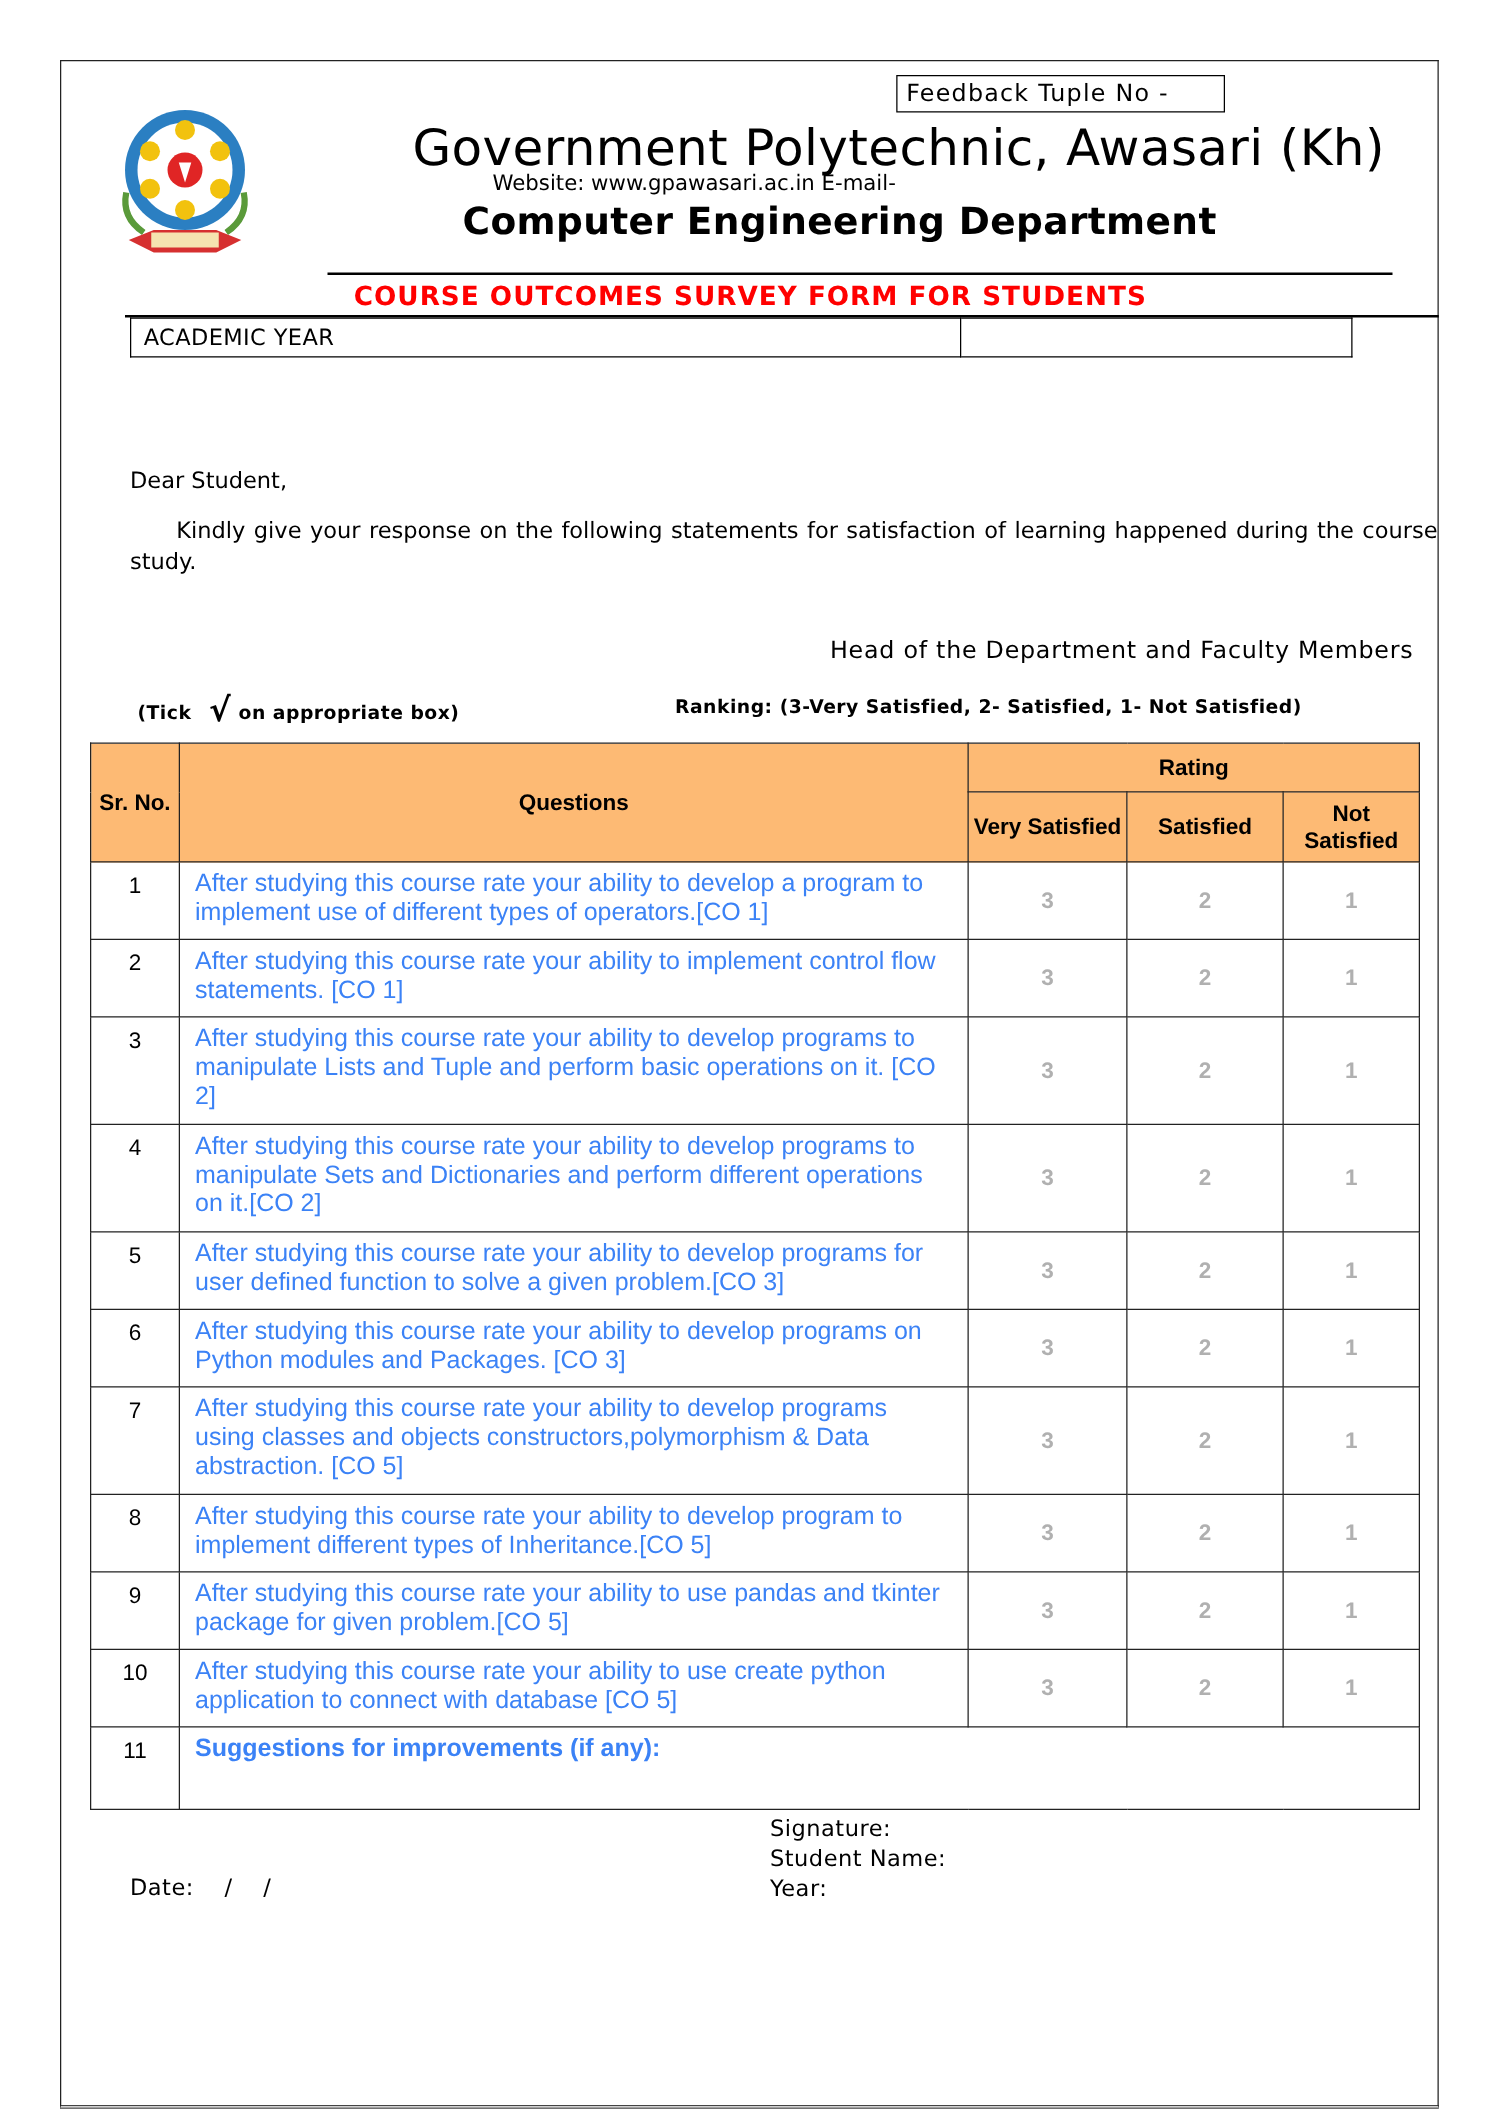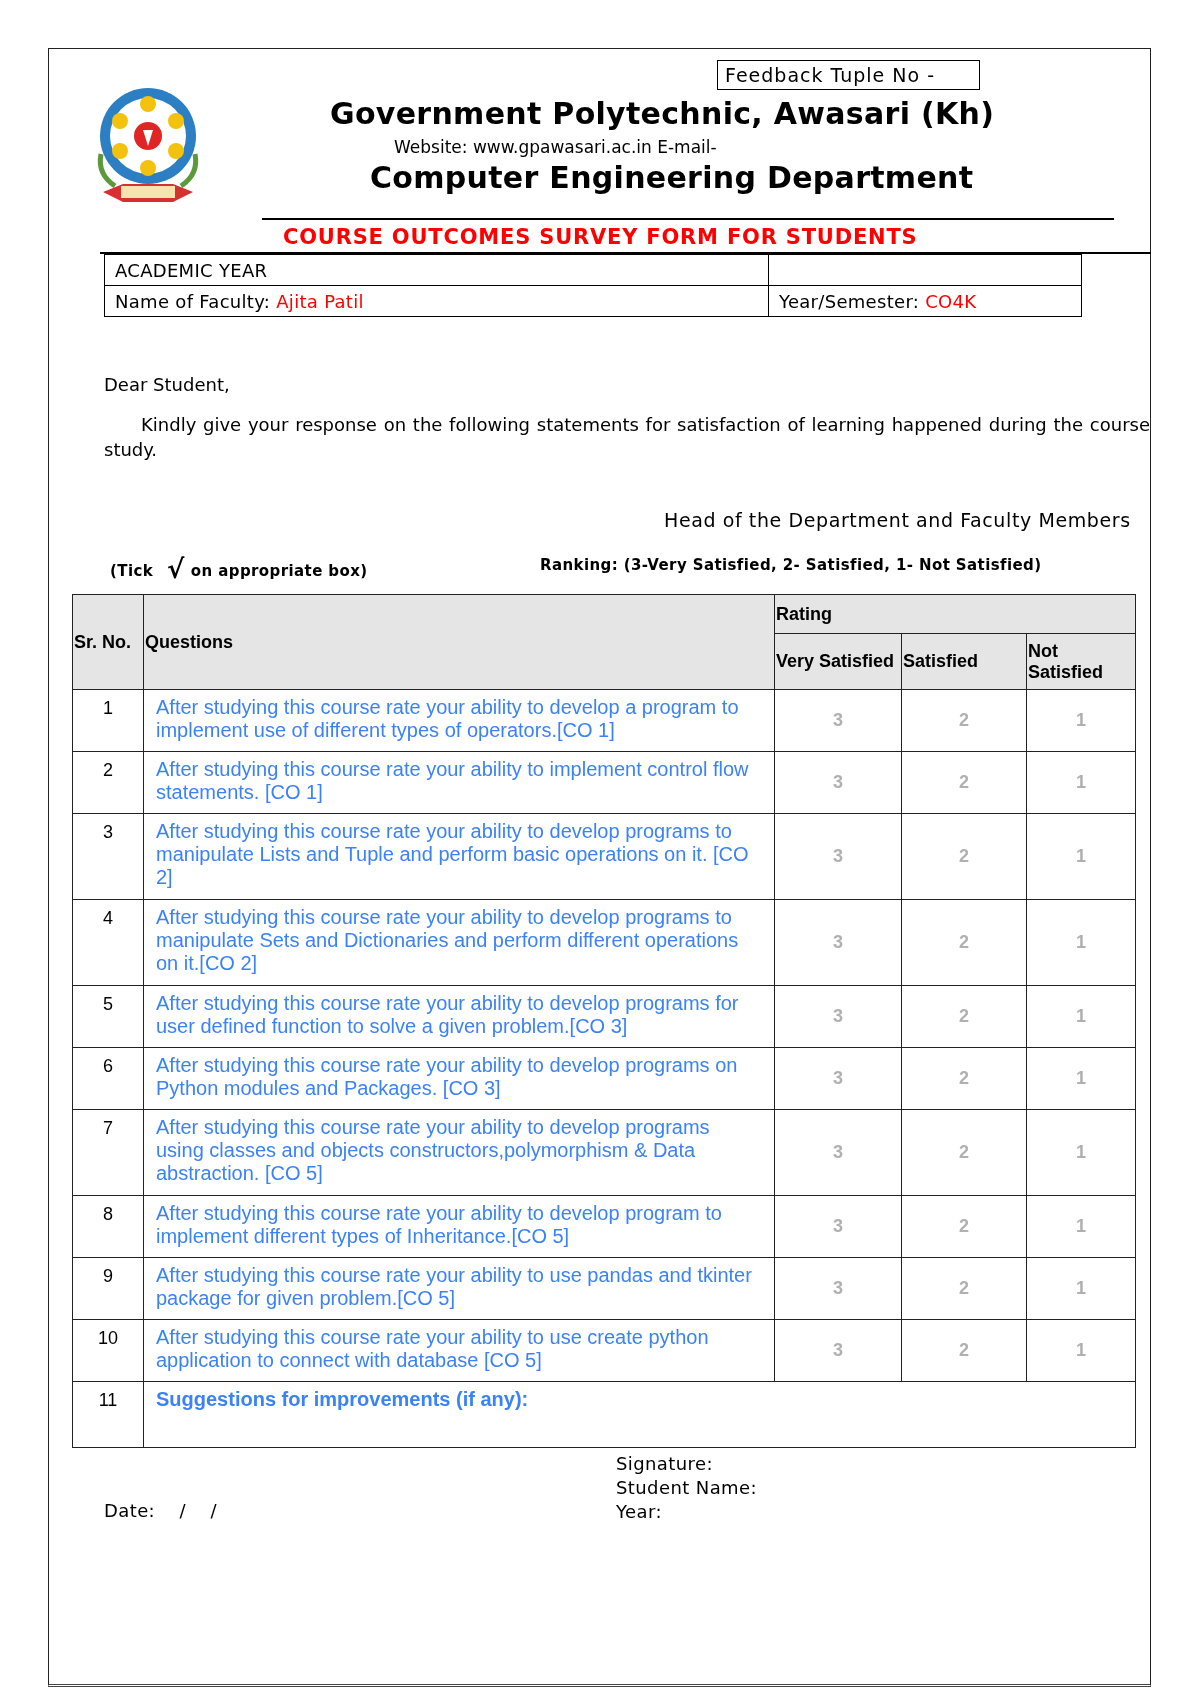--- a/index.html
+++ b/index.html
@@ -2,41 +2,41 @@
 <html><head>
 <meta charset="utf-8">
 <style>
   html, body { margin: 0; padding: 0; background: #ffffff; }
   body { width: 1200px; height: 1696px; position: relative; font-family: "DejaVu Sans", sans-serif; color: #000; }
   .page-border { position: absolute; left: 48px; top: 48px; width: 1103px; height: 1639px; border: 1px solid #222; border-bottom: 3px double #444; box-sizing: border-box; }
   .abs { position: absolute; }
 
   .feedback-box { left: 717px; top: 60px; width: 263px; height: 30px; border: 1px solid #000; box-sizing: border-box; font-size: 19px; letter-spacing: 1px; line-height: 28px; padding-left: 7px; white-space: nowrap; }
   .logo { left: 93px; top: 84px; width: 110px; height: 124px; }
-  .inst-name { left: 330px; top: 96px; font-size: 30px; font-weight: bold; white-space: nowrap; letter-spacing: 0.3px; text-align: center; }
+  .inst-name { left: 330px; top: 96px; font-size: 40px; font-weight: normal; white-space: nowrap; letter-spacing: 0.3px; text-align: center; }
   .website { left: 394px; top: 137px; font-size: 17px; white-space: nowrap; }
   .dept { left: 370px; top: 160px; font-size: 30px; font-weight: bold; white-space: nowrap; letter-spacing: 0.3px; }
   .rule { left: 262px; top: 218px; width: 852px; height: 2px; background: #000; }
   .form-title { left: 283px; top: 225px; font-size: 21px; font-weight: bold; color: #ff0000; letter-spacing: 0.8px; white-space: nowrap; }
   .rule2 { left: 100px; top: 252px; width: 1051px; height: 2px; background: #000; }
 
   .info-table { left: 104px; top: 254px; width: 978px; border-collapse: collapse; font-size: 18px; }
   .info-table td { border: 1.5px solid #000; height: 30px; padding: 0 10px; white-space: nowrap; letter-spacing: 0.3px; }
   .red { color: #ff0000; }
 
   .dear { left: 104px; top: 374px; font-size: 18px; }
   .kindly { left: 104px; top: 412px; width: 1046px; font-size: 18px; line-height: 25px; text-indent: 37px; text-align: justify; }
   .hod { left: 664px; top: 509px; font-size: 19px; white-space: nowrap; letter-spacing: 0.6px; }
   .tick-note { left: 110px; top: 552px; font-size: 15px; font-weight: bold; white-space: nowrap; letter-spacing: 0.4px; }
   .tick-mark { font-size: 26px; font-weight: bold; position: relative; top: 2px; margin: 0 6px 0 14px; }
   .ranking { left: 540px; top: 556px; font-size: 15px; font-weight: bold; white-space: nowrap; letter-spacing: 0.4px; }
 
   .q-table { left: 72px; top: 594px; width: 1064px; border-collapse: collapse; font-family: "Liberation Sans", sans-serif; }
   .q-table th, .q-table td { border: 1.5px solid #222; }
-  .q-table th { background: #e5e5e5; font-weight: bold; font-size: 18px; text-align: left; line-height: 21px; }
+  .q-table th { background: #fdba74; font-weight: bold; font-size: 18px; text-align: center; line-height: 21px; }
   .q-table .sr { width: 68px; text-align: center; vertical-align: top; padding-top: 8px; font-size: 18px; }
   .q-table .qtext { font-size: 20px; line-height: 23px; padding: 6px 12px 6px 12px; vertical-align: top; color: #3b82f6; }
   .q-table .rate { text-align: center; vertical-align: middle; font-size: 18px; color: #b0b0b0; font-weight: bold; width: 124px; }
   .q-table .rate.mid { width: 122px; }
   .q-table .rate.last { width: 106px; }
   .sugg { font-weight: bold; }
 
   .sign { left: 616px; top: 1452px; font-size: 18px; line-height: 24px; letter-spacing: 0.4px; }
   .date { left: 104px; top: 1500px; font-size: 18px; white-space: pre; letter-spacing: 0.4px; }
 </style>
@@ -71,24 +71,20 @@
 <div class="abs dept">Computer Engineering Department</div>
 <div class="abs rule"></div>
 <div class="abs form-title">COURSE OUTCOMES SURVEY FORM FOR STUDENTS</div>
 <div class="abs rule2"></div>
 
 <table class="abs info-table">
   <tbody>
       <tr>
     <td style="width:643px">ACADEMIC YEAR</td>
     <td></td>
-  </tr>
-  <tr>
-    <td><span>Name of Faculty: </span><span class="red">Ajita Patil</span></td>
-    <td><span>Year/Semester: </span><span class="red">CO4K</span></td>
   </tr>
 </tbody>
   </table>
 
 <div class="abs dear">Dear Student,</div>
 <div class="abs kindly">Kindly give your response on the following statements for satisfaction of learning happened during the course study.</div>
 <div class="abs hod">Head of the Department and Faculty Members</div>
 
 <div class="abs tick-note">
   <span>(Tick</span><span class="tick-mark">√</span><span>on appropriate box)</span>

